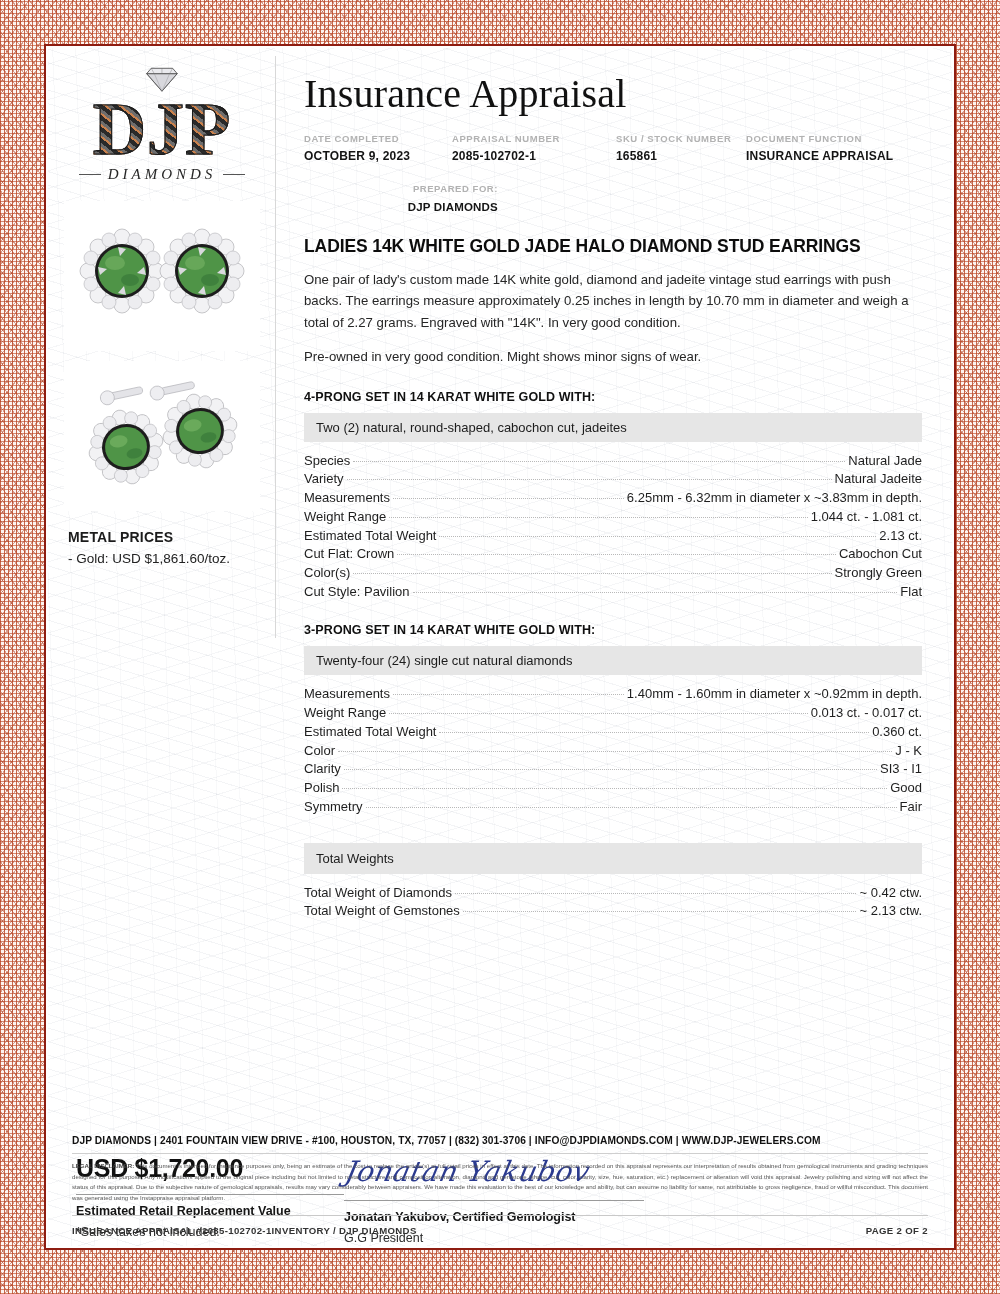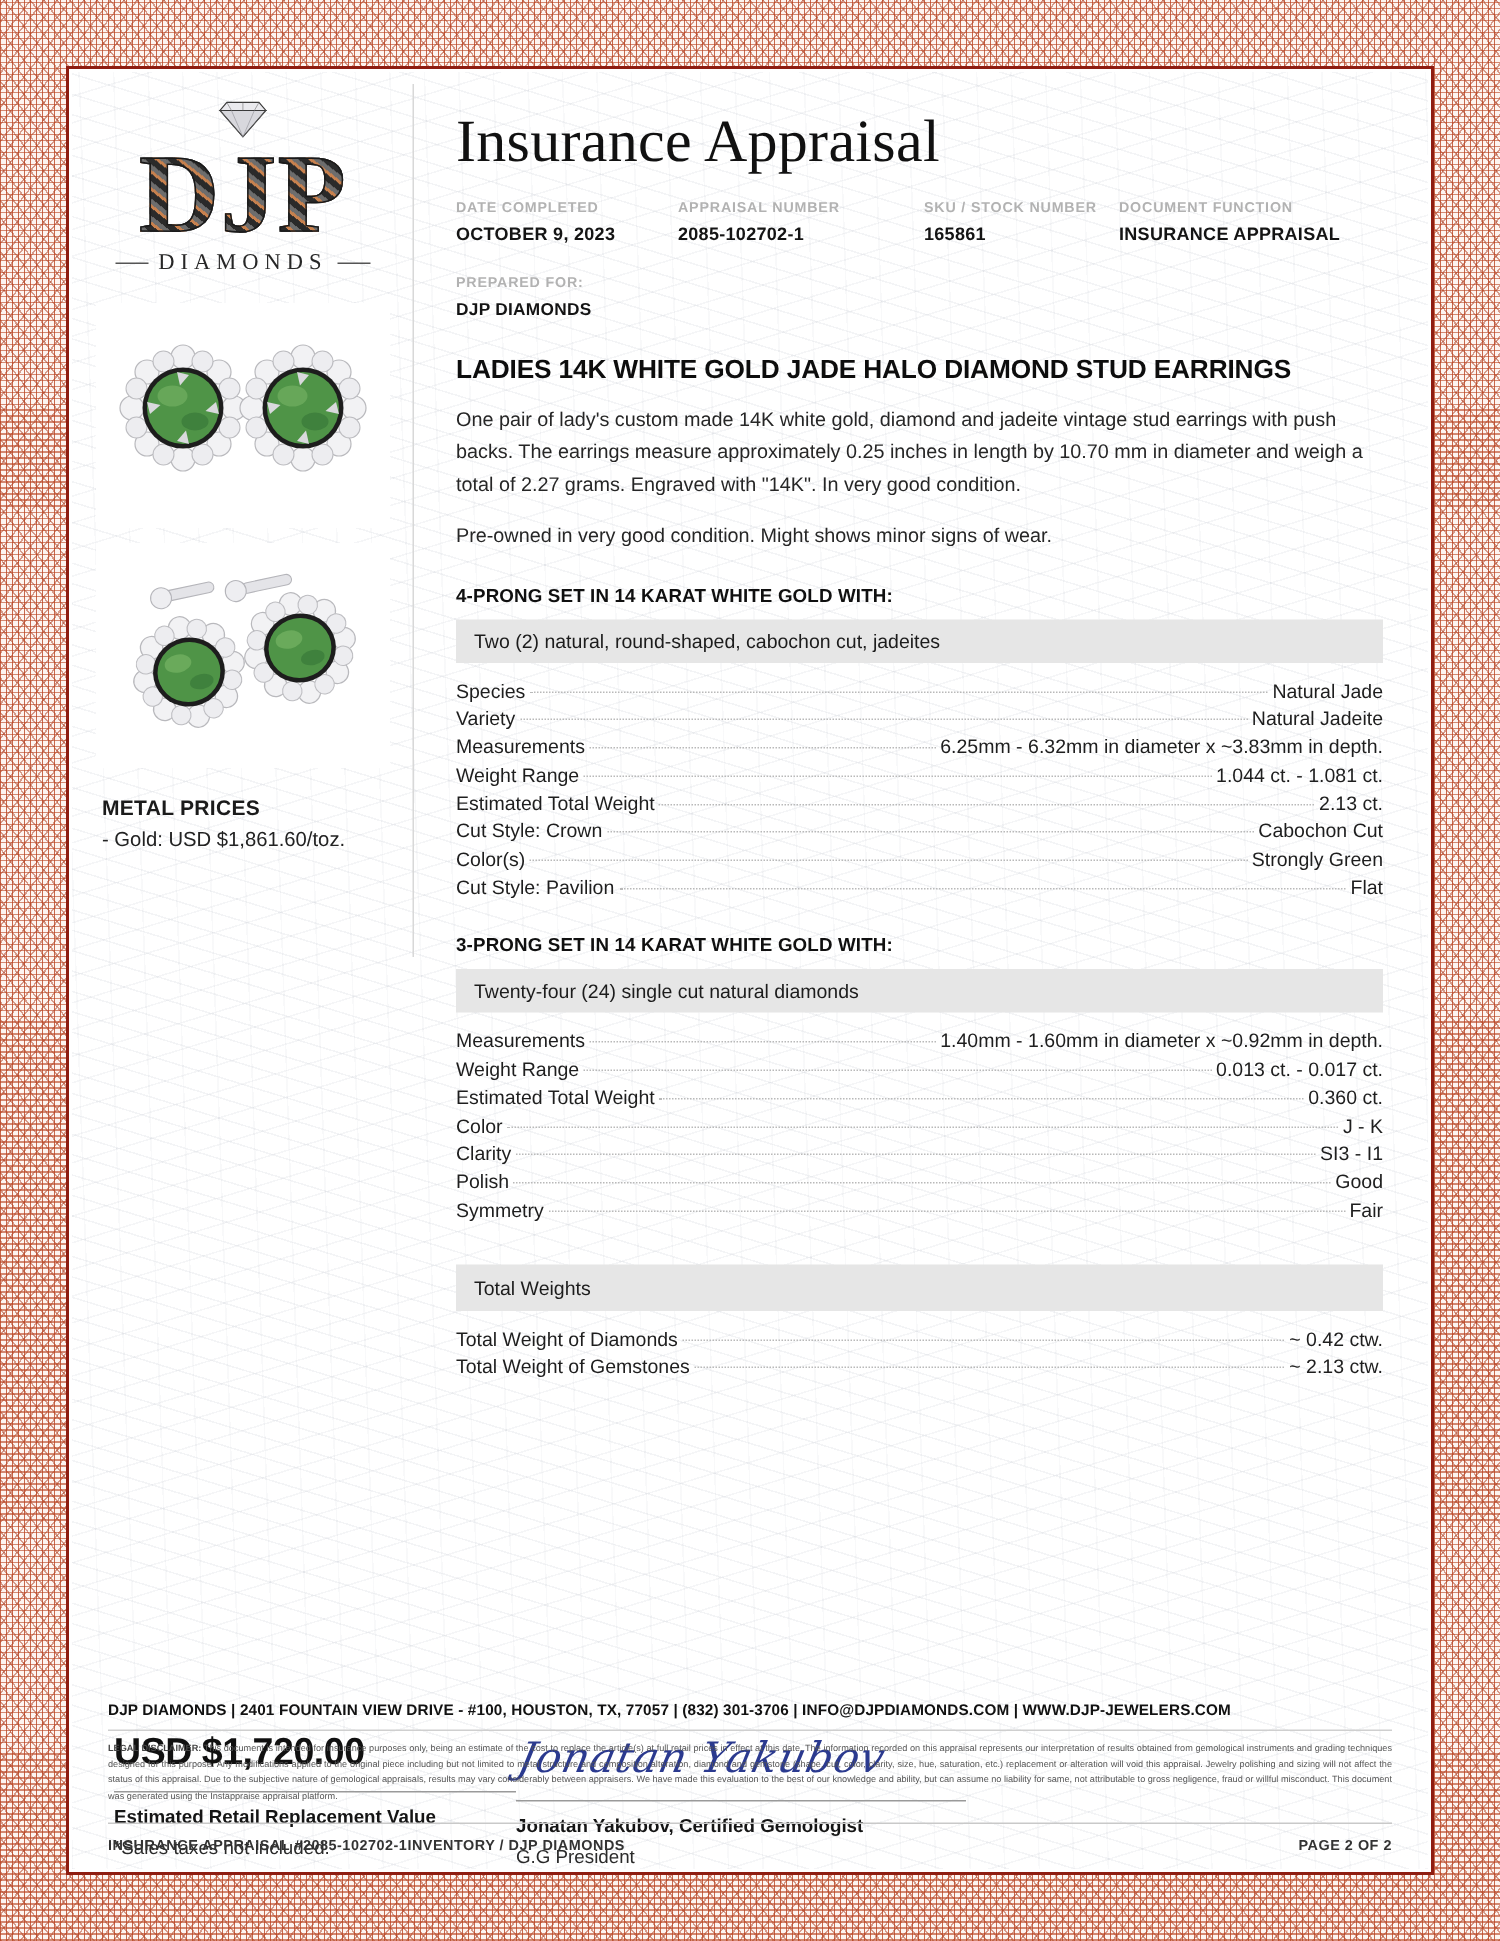--- a/index.html
+++ b/index.html
@@ -82,21 +82,21 @@
     background:
       repeating-linear-gradient(38deg, #c8814e 0 2px, #6d6d6d 2px 5px, #2a2a2a 5px 9px),
       linear-gradient(#2b2b2b, #111);
     -webkit-background-clip: text; background-clip: text;
     color: transparent;
     -webkit-text-stroke: 1px #1a1a1a;
   }
   .logo-sub {
     display: flex; align-items: center; justify-content: center; gap: 7px;
     font-family: "Liberation Serif", serif;
-    font-size: 15px; letter-spacing: 4px; color: #272727; margin-top: 1px;
+    font-size: 15px; letter-spacing: 4px; color: #272727; margin-top: 1px; font-style: italic;
   }
   .logo-sub .dash { width: 22px; height: 1px; background: #555; display: block; }
 
   
   .photo {
     width: 196px; height: 150px; margin: 10px auto 0 auto;
     position: relative; background: #ffffff;
   }
   .photo svg { display: block; width: 100%; height: 100%; }
 
@@ -120,21 +120,21 @@
   .meta-col.c3 { width: 130px; }
   .meta-label {
     font-size: 9.5px; color: #b2b2b2; font-weight: bold;
     letter-spacing: .55px; text-transform: uppercase;
   }
   .meta-value {
     font-size: 12px; color: #141414; font-weight: bold;
     letter-spacing: .2px; margin-top: 5px;
   }
 
-  .party-row { display: flex; margin-top: 20px; }
+  .party-row { display: flex; margin-top: 20px; text-align: right; }
   .party-col.p1 { width: 194px; flex: 0 0 194px; }
   .party-col.p2 { flex: 1; }
   .party-label {
     font-size: 9.5px; color: #b2b2b2; font-weight: bold; letter-spacing: .55px;
   }
   .party-value {
     font-size: 11.5px; color: #141414; font-weight: bold;
     letter-spacing: .2px; margin-top: 5px; line-height: 1.45;
   }
 
@@ -433,21 +433,21 @@
             <span class="spec-key">Weight Range</span>
             <span class="spec-dots"></span>
             <span class="spec-val">1.044 ct. - 1.081 ct.</span>
           </div>
           <div class="spec-row">
             <span class="spec-key">Estimated Total Weight</span>
             <span class="spec-dots"></span>
             <span class="spec-val">2.13 ct.</span>
           </div>
           <div class="spec-row">
-            <span class="spec-key">Cut Style: Crown</span>
+            <span class="spec-key">Cut Flat: Crown</span>
             <span class="spec-dots"></span>
             <span class="spec-val">Cabochon Cut</span>
           </div>
           <div class="spec-row">
             <span class="spec-key">Color(s)</span>
             <span class="spec-dots"></span>
             <span class="spec-val">Strongly Green</span>
           </div>
           <div class="spec-row">
             <span class="spec-key">Cut Style: Pavilion</span>

